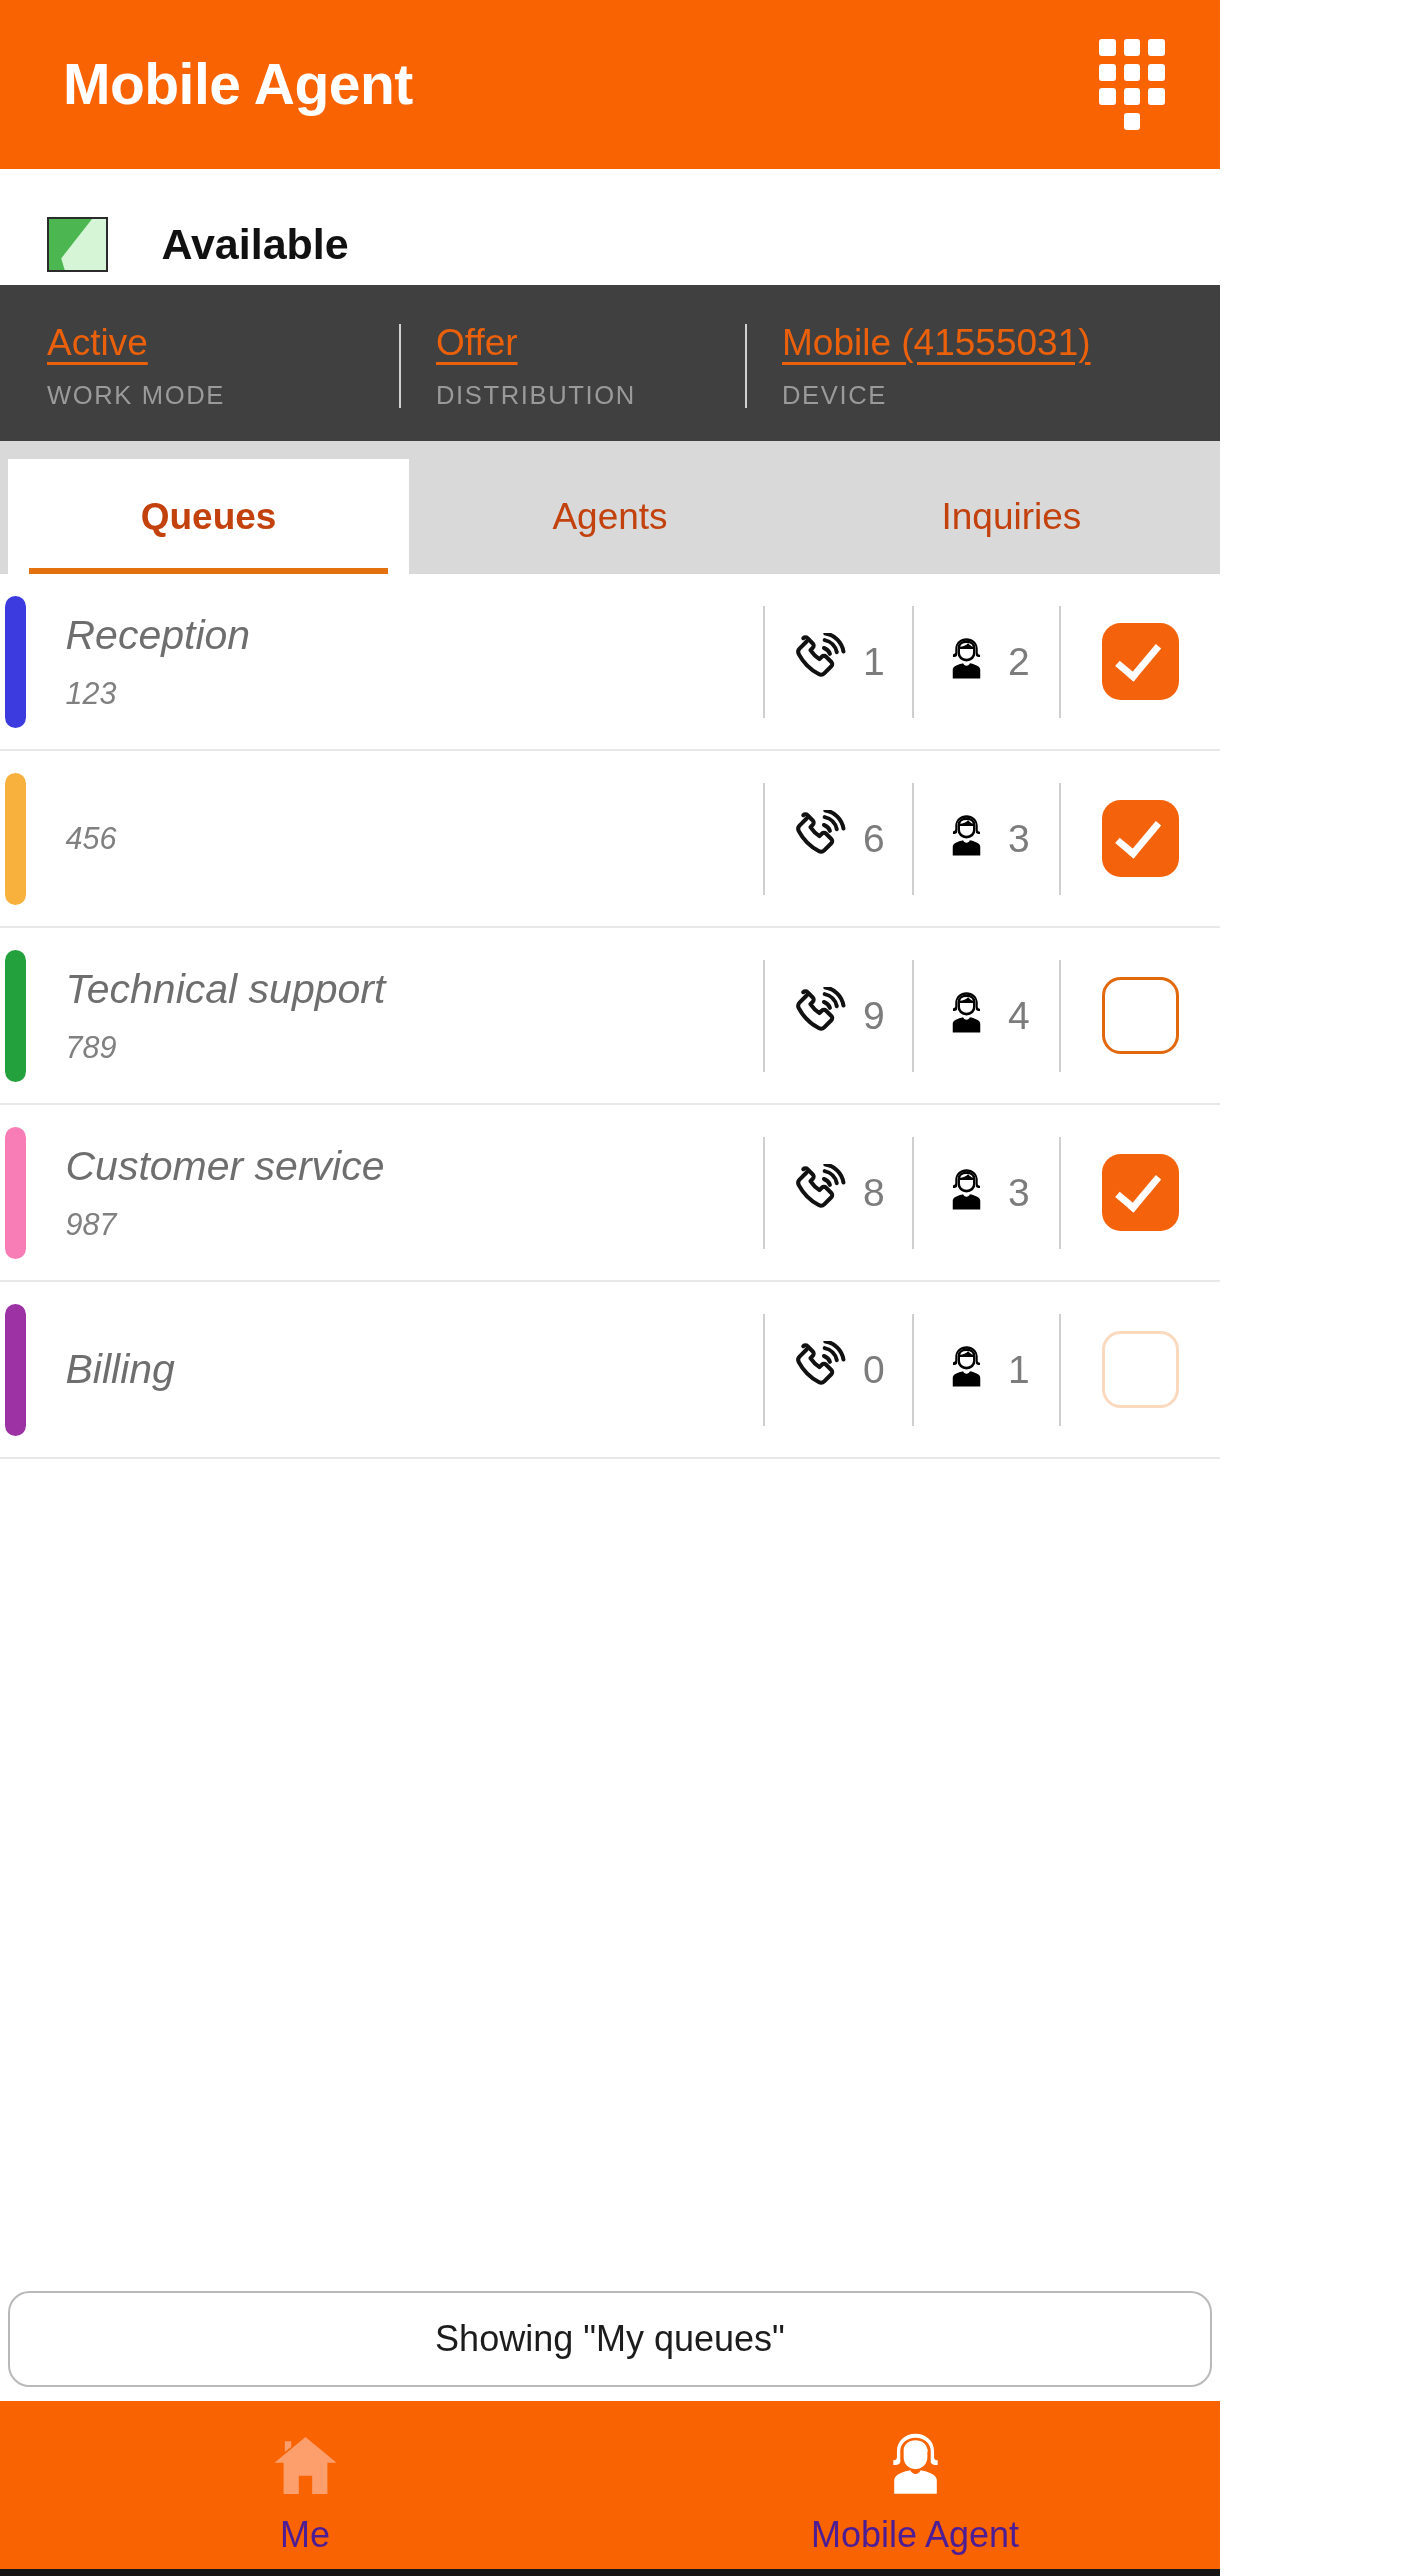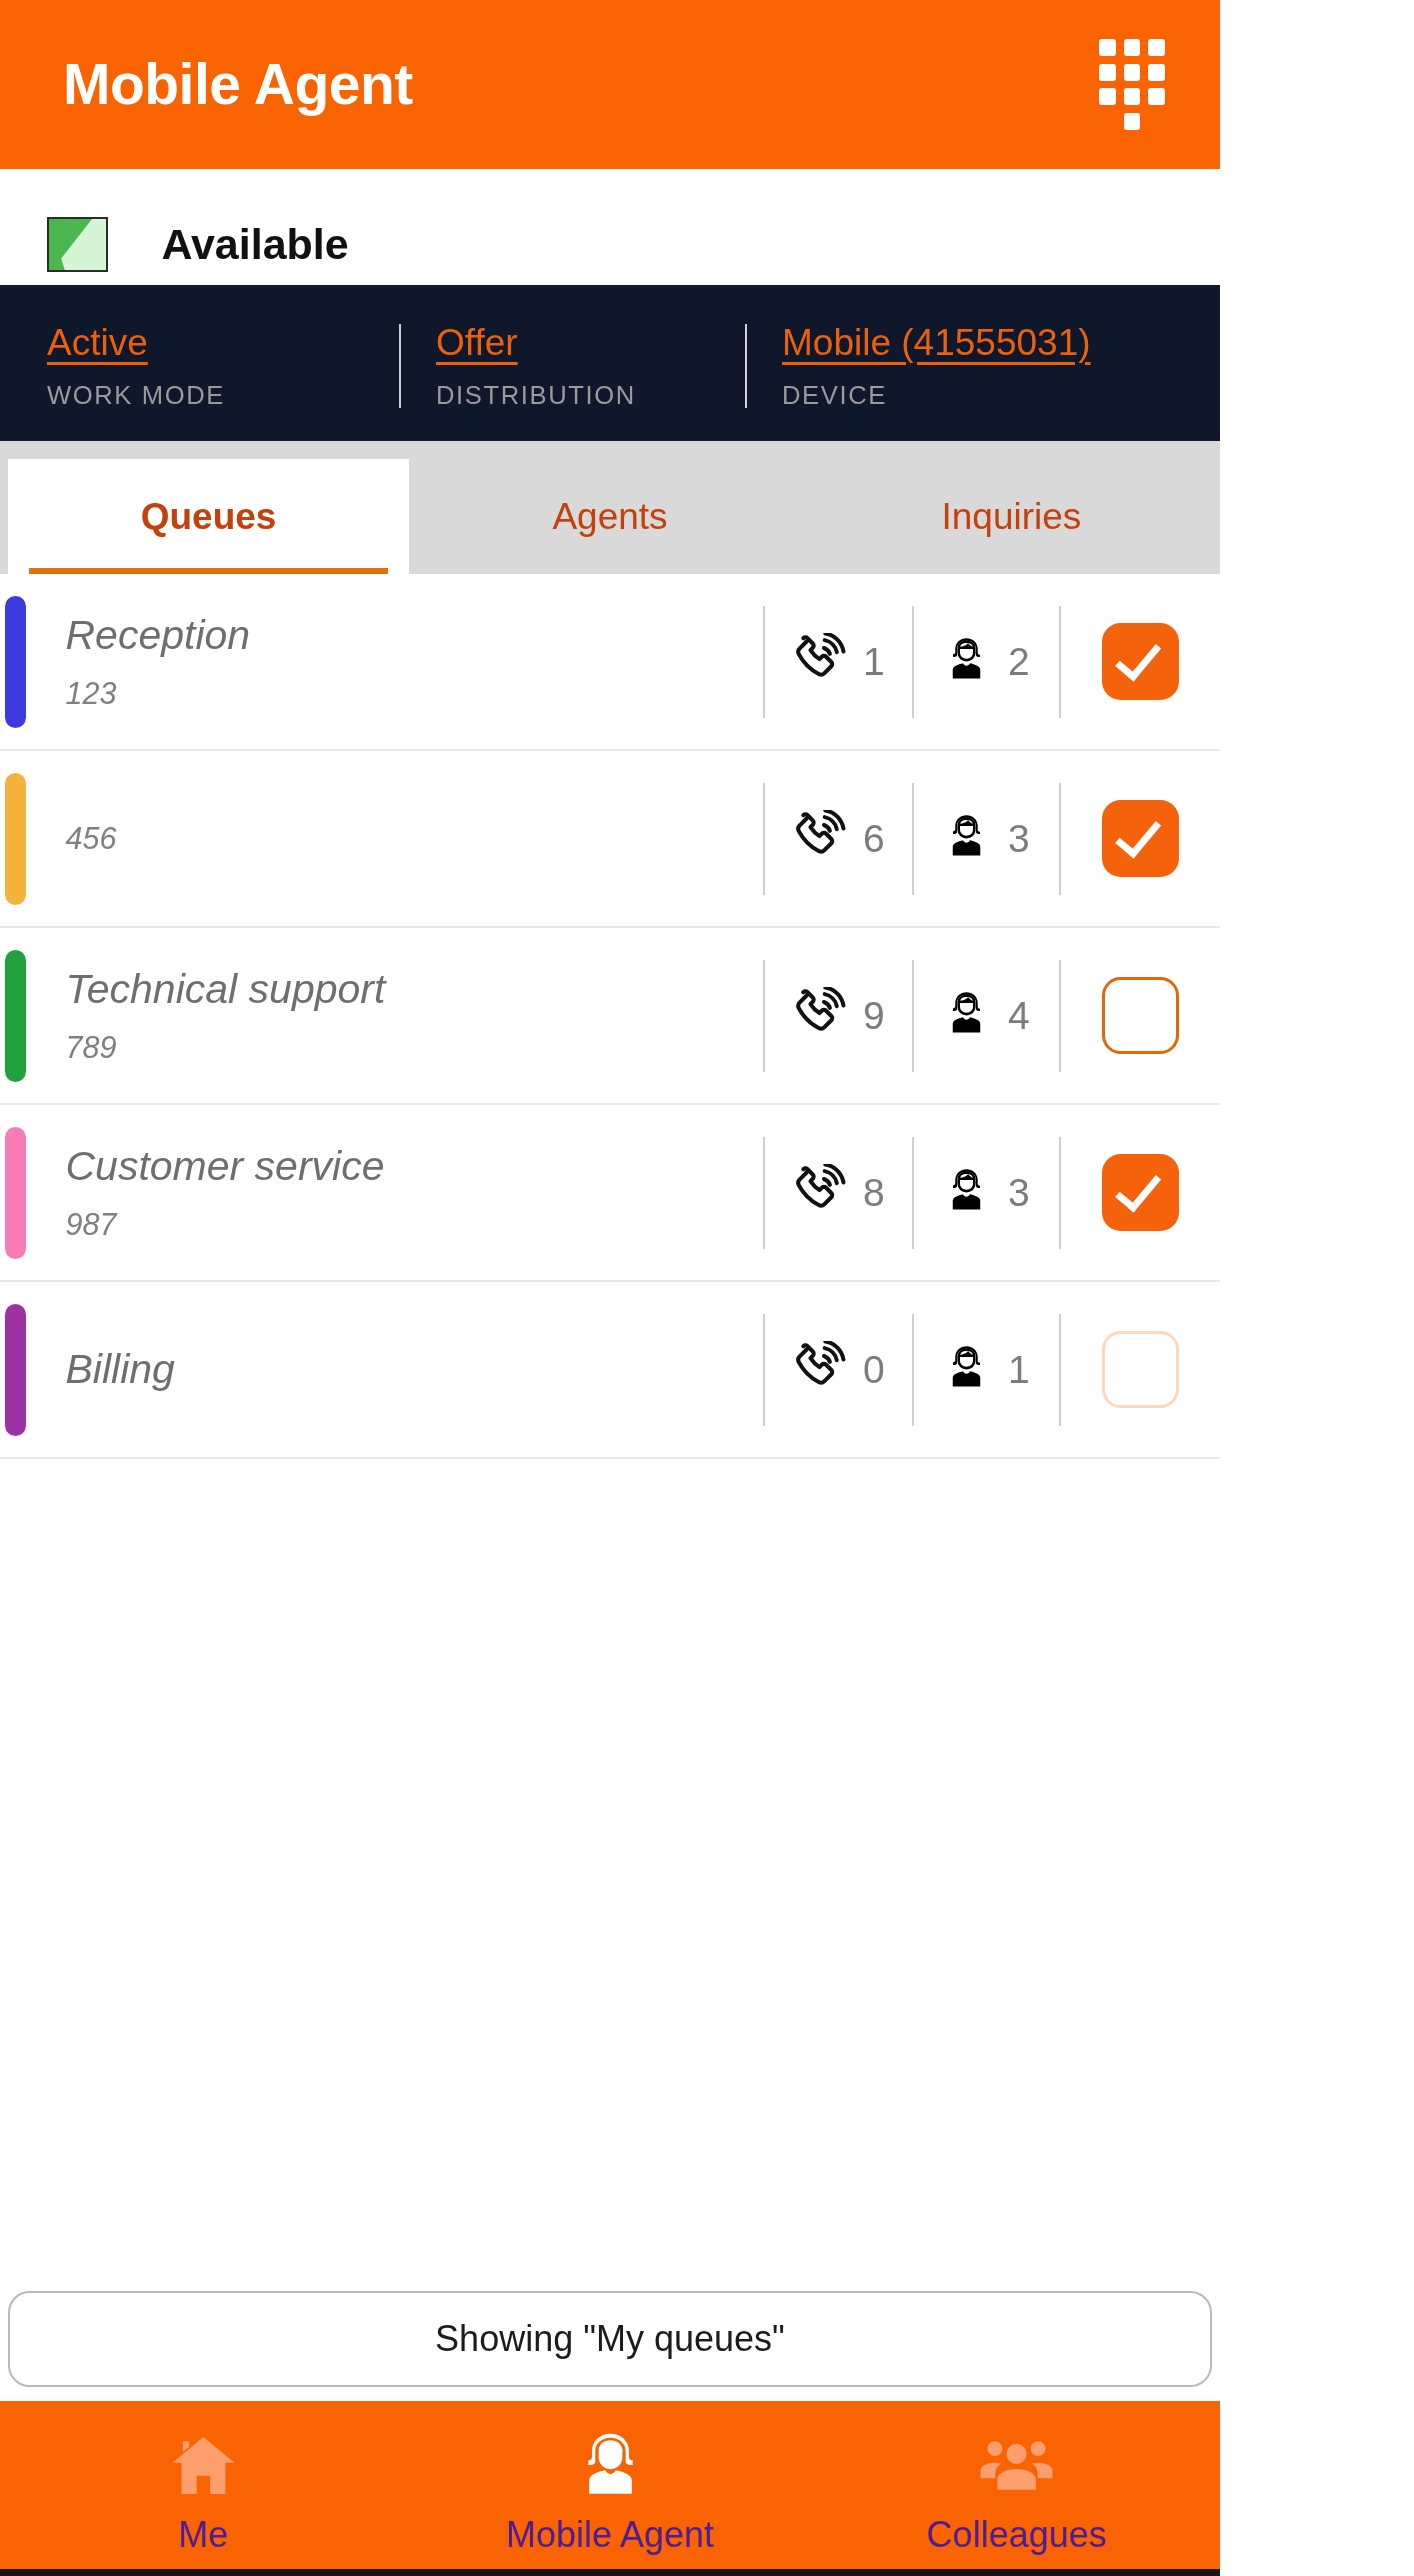--- a/index.html
+++ b/index.html
@@ -101,21 +101,21 @@
     color: #111111;
     line-height: 1;
     margin-left: 24px;
   }
 
   
   .mode-strip {
     display: flex;
     align-items: flex-start;
     padding: 39px 47px 33px 47px;
-    background: #0f172a;
+    background: #404040;
   }
   .mode-cell {
     display: flex;
     flex-direction: column;
     gap: 21.6px;
     padding-right: 25.6px;
     flex: 0 0 auto;
   }
   .mode-cell.m1 { width: 352px; }
   .mode-cell.m2 { width: 346px; }
@@ -562,26 +562,16 @@
       <div class="navicon">
         <svg width="73" height="73" viewBox="0 0 24 24" fill="#ffffff">
           <path d="M12 1.6c-3.5 0-6.1 2.5-6.1 5.7v2.0c0 .6-.5 1.0-1.0 1.0h-.2v1.5h.9c.6 0 1.1-.3 1.4-.8V7.3c0-2.5 2.2-4.4 5.0-4.4s5.0 1.9 5.0 4.4v3.7c.3.5.8.8 1.4.8h.9V10.3h-.2c-.6 0-1.0-.4-1.0-1.0v-2.0c0-3.2-2.6-5.7-6.1-5.7z"></path>
           <path d="M8.1 7.0c0-2.0 1.8-3.3 3.9-3.3s3.9 1.3 3.9 3.3v2.4c0 2.1-1.7 3.8-3.9 3.8s-3.9-1.7-3.9-3.8V7.0zM9.3 6.6c1.6-.2 3.1-.8 4.1-1.9.8.9 1.7 1.6 2.6 1.9v1.0H9.3V6.6z"></path>
           <path d="M6.9 14.6c1.2-.5 2.5-.9 3.4-1.0.3.7.9 1.2 1.7 1.2s1.4-.5 1.7-1.2c.9.1 2.2.5 3.4 1.0 1.2.5 1.9 1.3 1.9 2.2v4.5H5.0v-4.5c0-.9.7-1.7 1.9-2.2z"></path>
         </svg>
       </div>
       <div class="navlabel">Mobile Agent</div>
     </div>
 
-    <div class="navitem dim">
-      <div class="navicon">
-        <svg width="83" height="71" viewBox="0 0 30 24" fill="#ffc4ae">
-          <path d="M7.2 3.2c1.5 0 2.7 1.2 2.7 2.7S8.7 8.6 7.2 8.6 4.5 7.4 4.5 5.9s1.2-2.7 2.7-2.7zM2.0 14.0c0-1.9 2.3-3.0 5.2-3.0.8 0 1.6.1 2.3.3-1.3.8-2.1 1.9-2.1 3.3v2.0H2.0v-2.6z"></path>
-          <path d="M22.8 3.2c1.5 0 2.7 1.2 2.7 2.7s-1.2 2.7-2.7 2.7-2.7-1.2-2.7-2.7 1.2-2.7 2.7-2.7zM28.0 14.0v2.6h-5.4v-2.0c0-1.4-.8-2.5-2.1-3.3.7-.2 1.5-.3 2.3-.3 2.9 0 5.2 1.1 5.2 3.0z"></path>
-          <path d="M15.0 4.2c2.0 0 3.6 1.6 3.6 3.6s-1.6 3.6-3.6 3.6-3.6-1.6-3.6-3.6 1.6-3.6 3.6-3.6zM8.0 17.4c0-2.6 3.1-4.1 7.0-4.1s7.0 1.5 7.0 4.1v3.4H8.0v-3.4z"></path>
-        </svg>
-      </div>
-      <div class="navlabel">Colleagues</div>
-    </div>
   </div>
 
 </div>
 
 
 </body></html>

